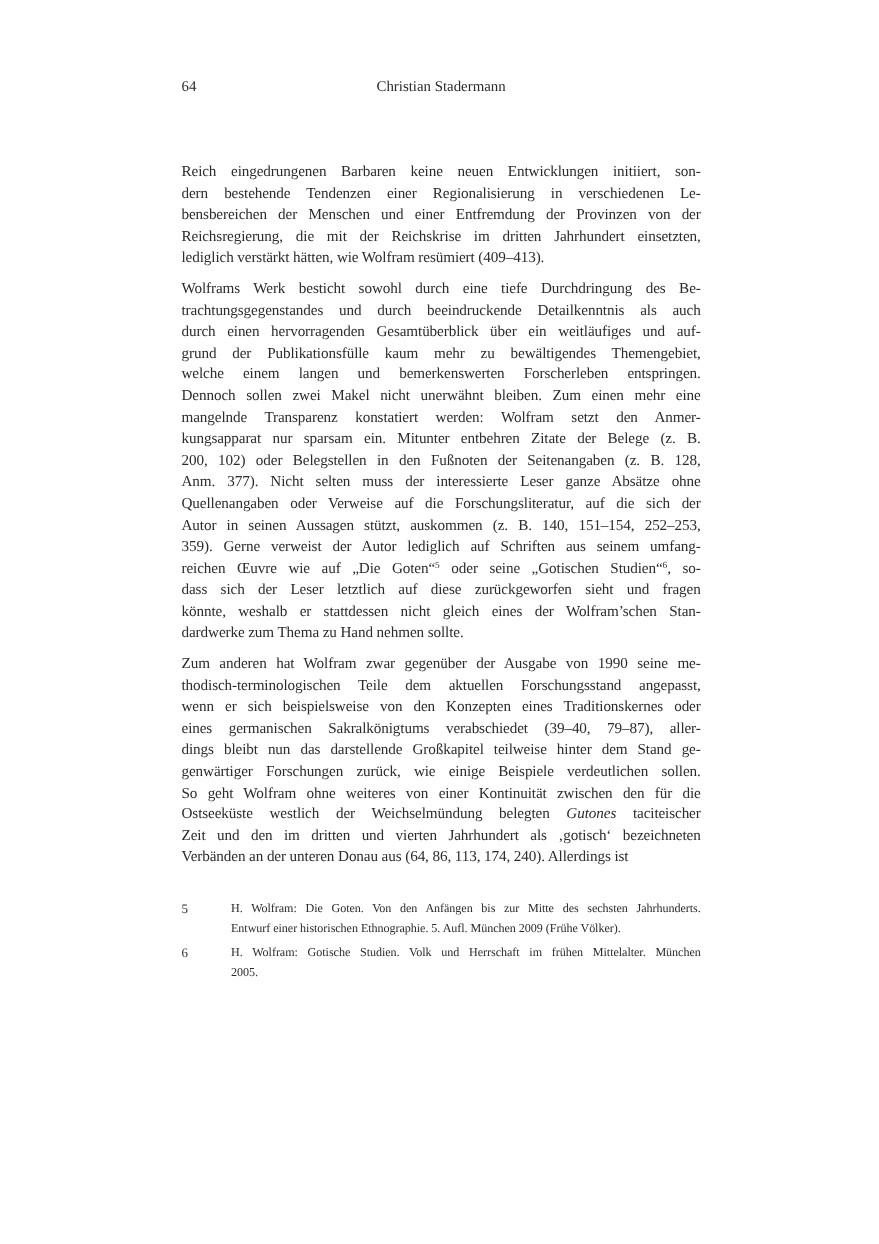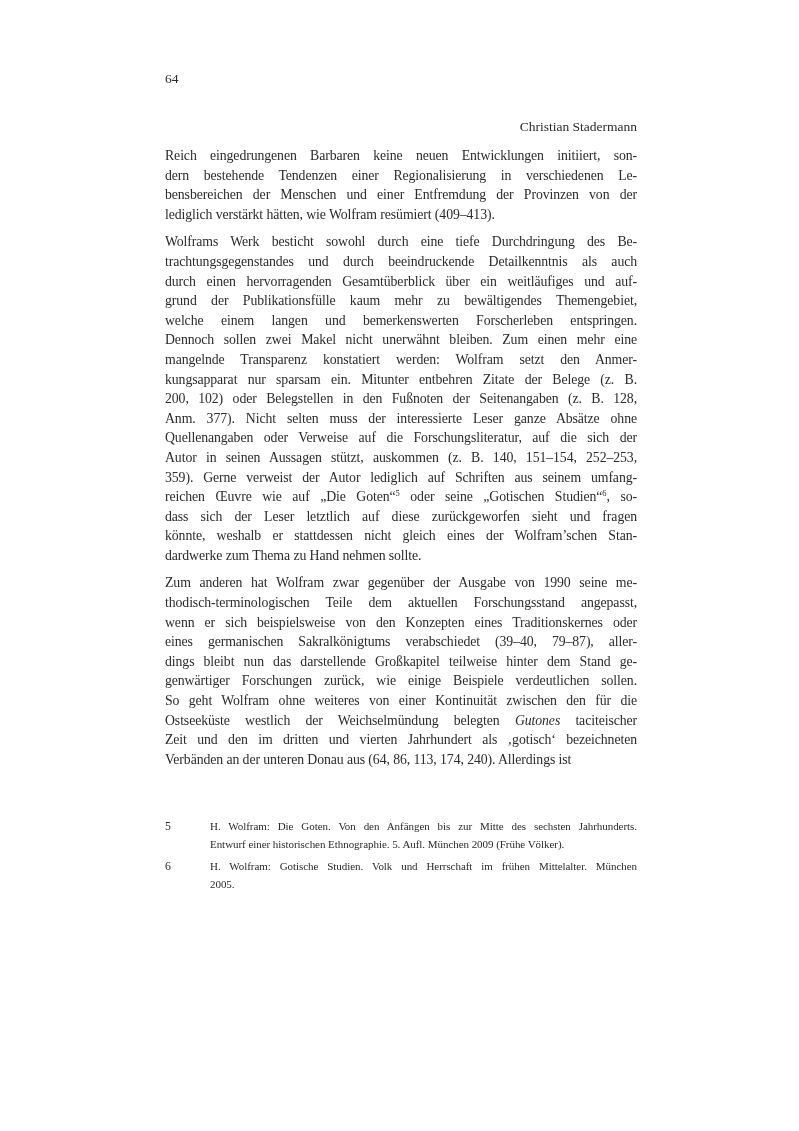--- a/index.html
+++ b/index.html
@@ -24,22 +24,21 @@
     font-size: 13.5px;
     line-height: 16px;
   }
   .page-num {
     position: absolute;
     left: 0;
     top: 0;
   }
   .running-title {
     display: block;
-    text-align: right;
-    margin-top: 48px;
+    text-align: center;
   }
   .body-text {
     position: absolute;
     left: 165px;
     top: 146px;
     width: 472px;
   }
   .paragraph { margin: 0; }
   .paragraph + .paragraph { margin-top: 8px; font-family: Liberation Serif, serif; }
   .line {
@@ -97,20 +96,21 @@
   <header class="page-header">
     <span class="page-num">64</span>
     <span class="running-title">Christian Stadermann</span>
   </header>
 
   <main class="body-text">
       <div class="paragraph">
         <div class="line">Reich eingedrungenen Barbaren keine neuen Entwicklungen initiiert, son-</div>
         <div class="line">dern bestehende Tendenzen einer Regionalisierung in verschiedenen Le-</div>
         <div class="line">bensbereichen der Menschen und einer Entfremdung der Provinzen von der</div>
+        <div class="line">Reichsregierung, die mit der Reichskrise im dritten Jahrhundert einsetzten,</div>
         <div class="line last">lediglich verstärkt hätten, wie Wolfram resümiert (409–413).</div>
       </div>
       <div class="paragraph">
         <div class="line">Wolframs Werk besticht sowohl durch eine tiefe Durchdringung des Be-</div>
         <div class="line">trachtungsgegenstandes und durch beeindruckende Detailkenntnis als auch</div>
         <div class="line">durch einen hervorragenden Gesamtüberblick über ein weitläufiges und auf-</div>
         <div class="line">grund der Publikationsfülle kaum mehr zu bewältigendes Themengebiet,</div>
         <div class="line">welche einem langen und bemerkenswerten Forscherleben entspringen.</div>
         <div class="line">Dennoch sollen zwei Makel nicht unerwähnt bleiben. Zum einen mehr eine</div>
         <div class="line">mangelnde Transparenz konstatiert werden: Wolfram setzt den Anmer-</div>

